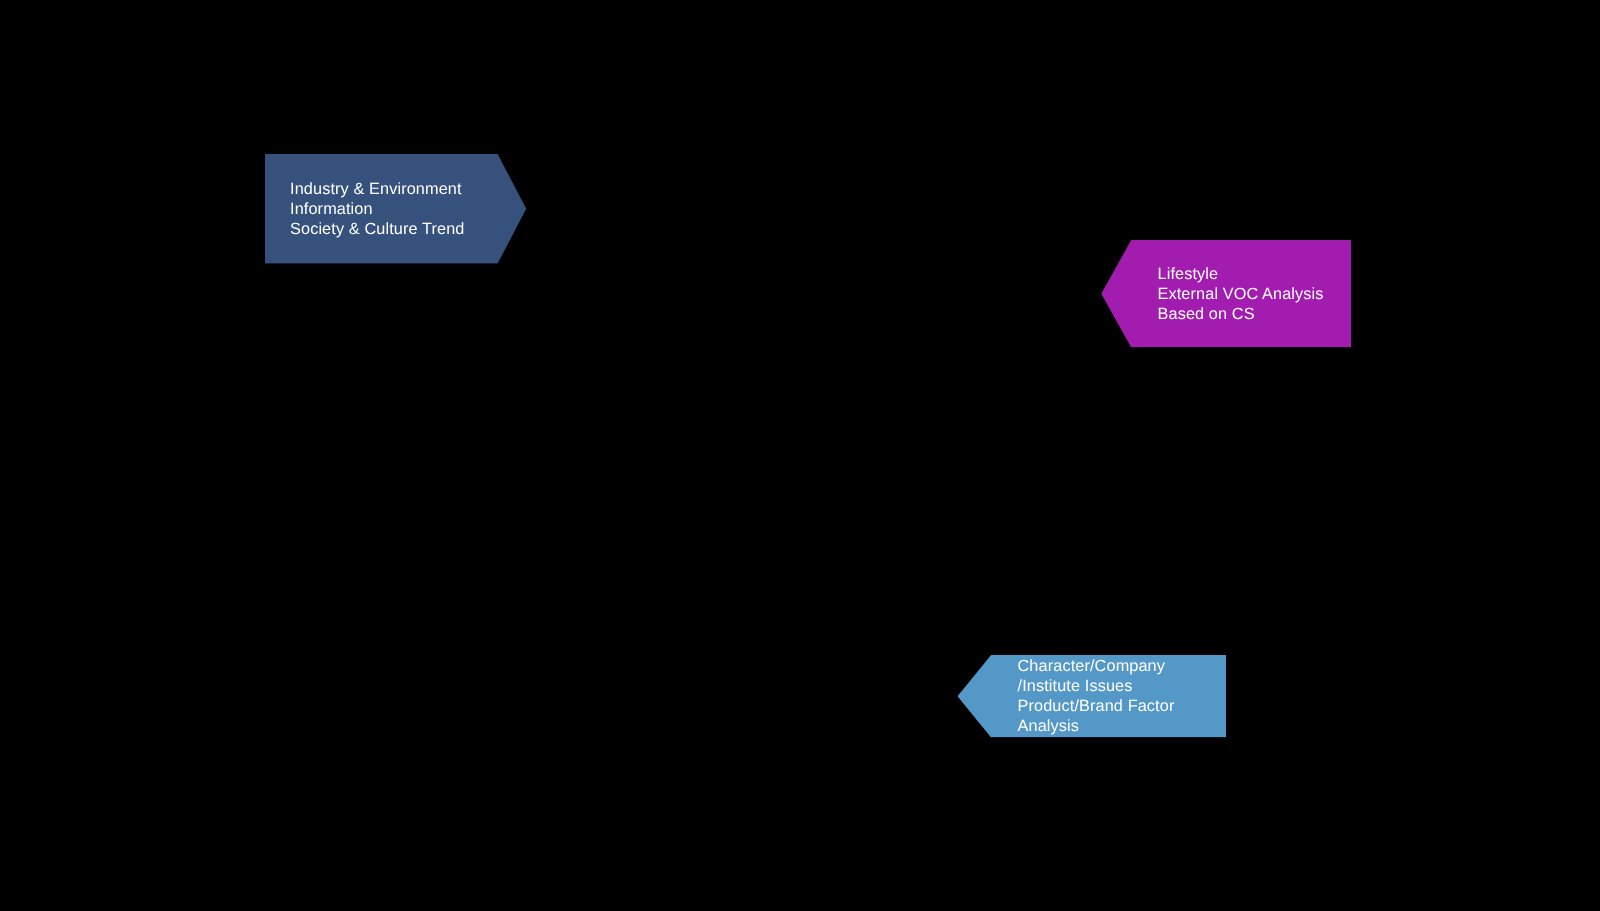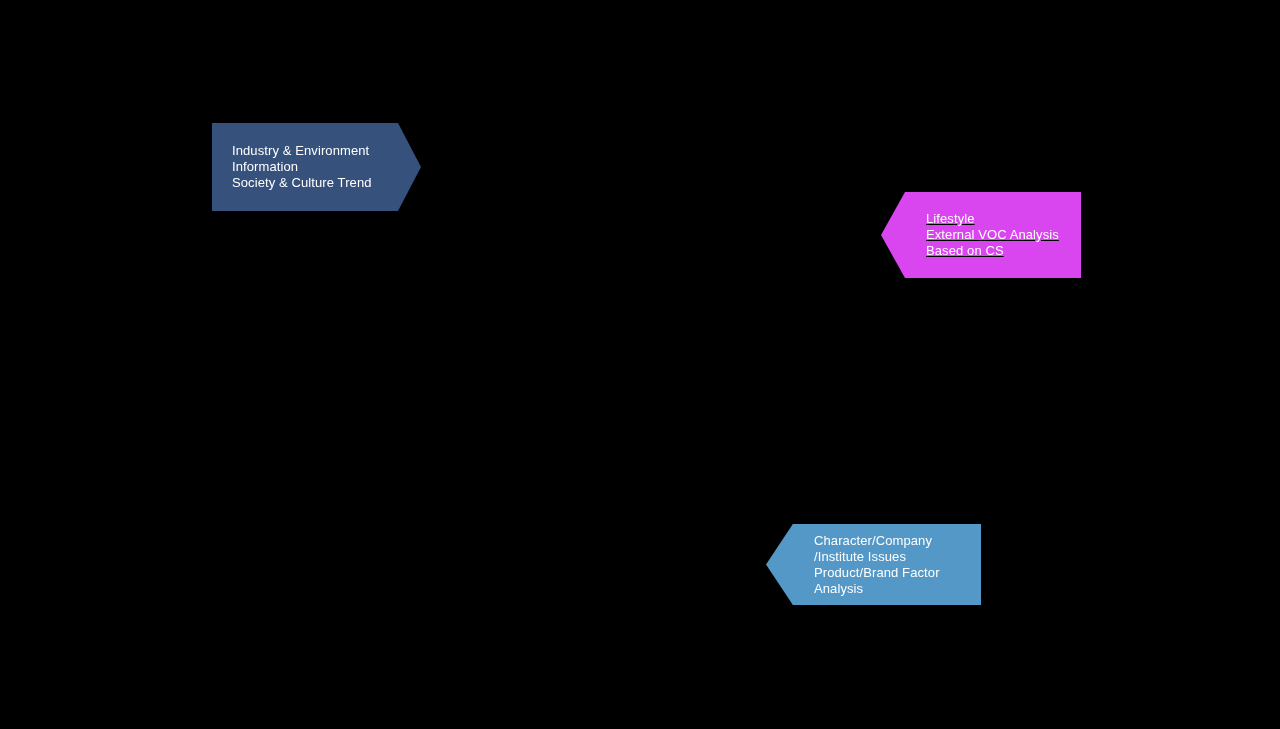--- a/index.html
+++ b/index.html
@@ -51,33 +51,32 @@
     padding-left: 20px;
     padding-right: 34px;
   }
 
   
   #shape-lifestyle {
     left: 881px;
     top: 192px;
     width: 200px;
     height: 86px;
-    background: #d946ef;
+    background: #a21caf;
     clip-path: polygon(12% 0, 100% 0, 100% 100%, 12% 100%, 0 50%);
     padding-left: 45px;
     padding-right: 14px;
-    text-decoration: underline;
   }
 
   
   #shape-character {
     left: 766px;
     top: 524px;
     width: 215px;
-    height: 81px;
+    height: 66px;
     background: #5498c8;
     clip-path: polygon(12.5% 0, 100% 0, 100% 100%, 12.5% 100%, 0 50%);
     padding-left: 48px;
     padding-right: 12px;
   }
 </style>
 </head>
 <body>
 
 <div class="canvas">

